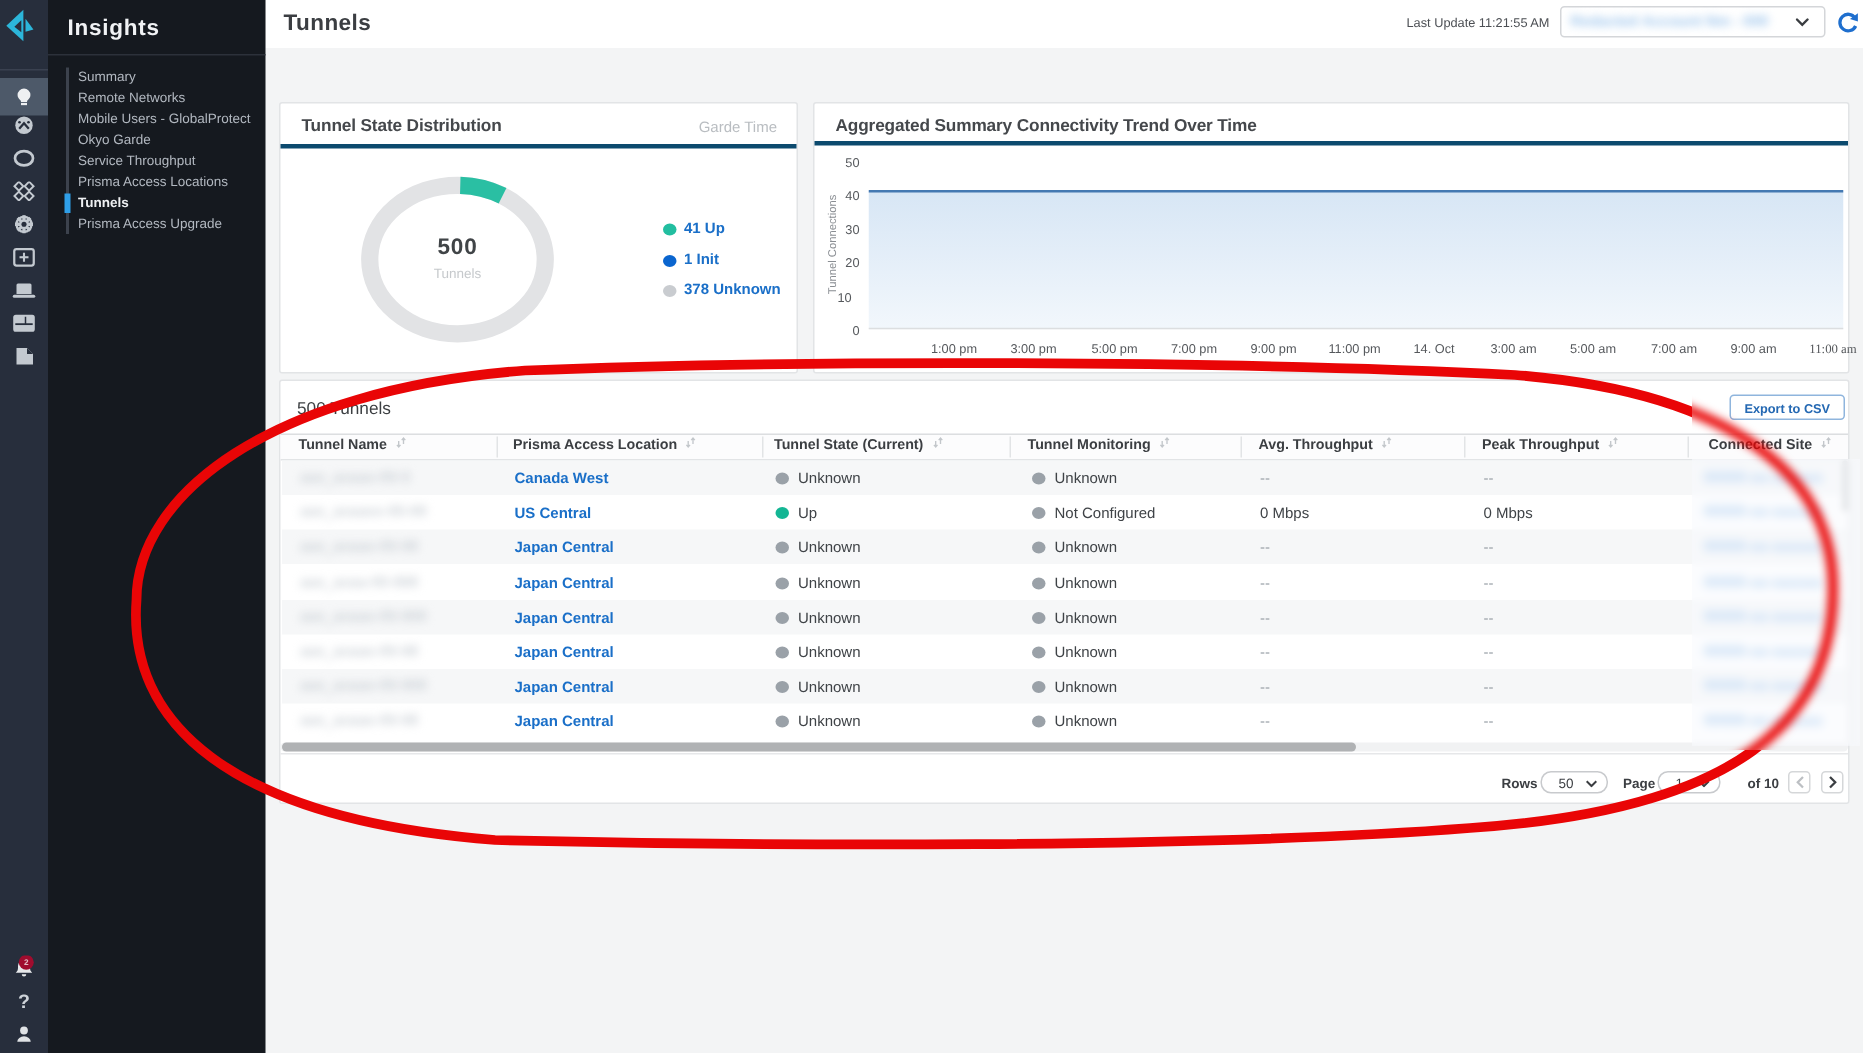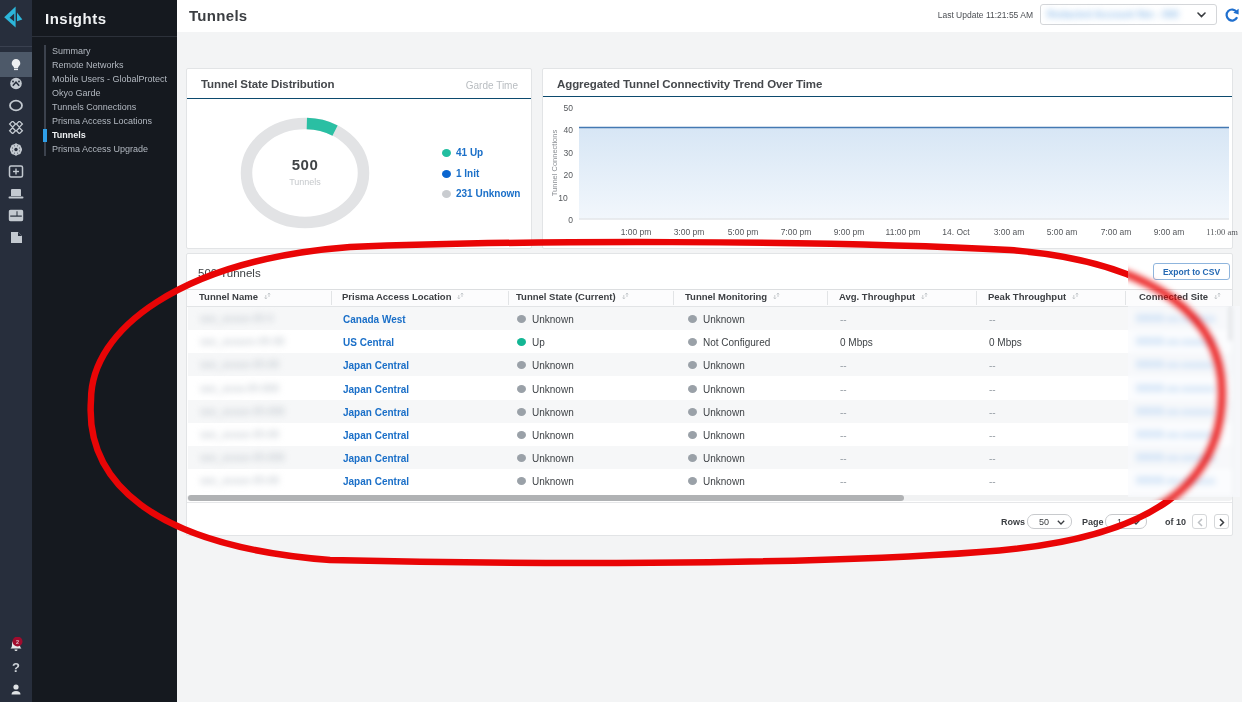--- a/index.html
+++ b/index.html
@@ -27,21 +27,21 @@
 #topbar .ddl { position:absolute; left:863px; top:4px; width:177px; height:21px; background:#fff; border:1px solid #d4d6d9; border-radius:3px; }
 #topbar .ddl .blob { position:absolute; left:6px; top:4px; font-size:10px; font-weight:700; color:#9cc4ec; filter:blur(3px); white-space:nowrap; }
 #filterbar { position:absolute; left:0; top:32px; width:1065px; height:32px; background:#e9eaeb; }
 .fcircle { position:absolute; left:13px; top:8px; width:21px; height:21px; border-radius:50%; background:#2b9af3; }
 .fpill { position:absolute; left:48px; top:8px; width:141px; height:20px; border-radius:10px; background:#fff; box-shadow:0 1px 2px rgba(0,0,0,0.08); }
 .fpill .l1 { position:absolute; left:12px; top:6px; font-size:8.5px; font-weight:700; color:#3e4247; }
 .fpill .l2 { position:absolute; left:66px; top:6px; font-size:8.5px; font-weight:700; color:#2b9af3; }
 .resetf { position:absolute; right:5px; top:12px; font-size:9px; font-weight:700; color:#2b87e8; white-space:nowrap; }
 
 .card { position:absolute; background:#fff; border:1px solid #e2e4e6; border-radius:2px; }
-.cardHead { position:absolute; left:0; top:0; right:0; height:30px; border-bottom:1px solid #0c4a6e; }
+.cardHead { position:absolute; left:0; top:0; right:0; height:30px; border-bottom:3px solid #0c4a6e; }
 .cardHead .t { position:absolute; left:14px; top:9px; font-size:11.5px; font-weight:700; color:#45484c; letter-spacing:-0.1px; }
 .cardHead .rt { position:absolute; right:13px; top:11px; font-size:10px; color:#b9bdc1; }
 
 .th { position:absolute; font-size:9.5px; font-weight:700; color:#3b3e42; white-space:nowrap; }
 .trow { position:absolute; left:1px; width:1044px; height:23px; }
 .trow.odd { background:#f6f7f8; }
 .cell { position:absolute; top:7px; font-size:10px; color:#3f4347; white-space:nowrap; }
 .loc { font-weight:700; color:#1a6fc8; }
 .dot { position:absolute; top:7.5px; width:9px; height:8px; border-radius:50%; background:#9aa1a8; }
 .dot.up { background:#13b694; }
@@ -134,21 +134,21 @@
 </div>
 
 <div id="panel">
   <h1>Insights</h1>
   <div class="pdiv"></div>
   <div class="vline"></div>
   <div class="mitem" style="top:46px">Summary</div>
   <div class="mitem" style="top:60px">Remote Networks</div>
   <div class="mitem" style="top:74px">Mobile Users - GlobalProtect</div>
   <div class="mitem" style="top:88px">Okyo Garde</div>
-  <div class="mitem" style="top:102px">Tunnels Connections</div>
+  <div class="mitem" style="top:102px">Service Throughput</div>
   <div class="mitem" style="top:116px">Prisma Access Locations</div>
   <div class="mitem active" style="top:130px">Tunnels</div>
   <div class="mitem" style="top:144px">Prisma Access Upgrade</div>
   <div class="abar"></div>
 </div>
 
 <div id="main">
   <div id="topbar">
     <div class="title">Tunnels</div>
     <div class="lastupd">Last Update 11:21:55 AM</div>
@@ -173,26 +173,26 @@
       <ellipse cx="68" cy="59" rx="58.5" ry="49.5" fill="none" stroke="#e2e3e5" stroke-width="11.5"></ellipse>
       <ellipse cx="68" cy="59" rx="58.5" ry="49.5" fill="none" stroke="#2abfa3" stroke-width="11.5" pathLength="360" stroke-dasharray="31 329" stroke-dashoffset="88"></ellipse>
     </svg>
     <div class="abs" style="left:68px;top:87px;width:100px;text-align:center;font-size:15px;font-weight:700;color:#404447;letter-spacing:0.5px;">500</div>
     <div class="abs" style="left:68px;top:108px;width:100px;text-align:center;font-size:9px;color:#c6c9cc;">Tunnels</div>
     <div class="abs" style="left:255px;top:80px;width:9px;height:8px;border-radius:50%;background:#22bea0;"></div>
     <div class="abs" style="left:269px;top:78px;font-size:10px;font-weight:700;color:#1a6fc8;">41 Up</div>
     <div class="abs" style="left:255px;top:101px;width:9px;height:8px;border-radius:50%;background:#0a65cf;"></div>
     <div class="abs" style="left:269px;top:99px;font-size:10px;font-weight:700;color:#1a6fc8;">1 Init</div>
     <div class="abs" style="left:255px;top:121px;width:9px;height:8px;border-radius:50%;background:#c9ccd0;"></div>
-    <div class="abs" style="left:269px;top:119px;font-size:10px;font-weight:700;color:#1a6fc8;">231 Unknown</div>
+    <div class="abs" style="left:269px;top:119px;font-size:10px;font-weight:700;color:#1a6fc8;">378 Unknown</div>
   </div>
 
   <div class="card" style="left:365px; top:68px; width:691px; height:181px;">
     <div class="cardHead" style="height:28px;">
-          <span class="t">Aggregated Tunnel Connectivity Trend Over Time</span>
+          <span class="t">Aggregated Summary Connectivity Trend Over Time</span>
         </div>
     <div class="abs" style="left:-28px;top:89px;width:80px;height:10px;text-align:center;font-size:7.5px;color:#8a8e93;transform:rotate(-90deg);white-space:nowrap;">Tunnel Connections</div>
     <svg style="position:absolute;left:36px;top:32px" width="650" height="119" viewBox="0 0 650 119">
       <defs>
             <linearGradient id="ag" x1="0" y1="0" x2="0" y2="1">
         <stop offset="0" stop-color="#d7e6f5"></stop>
               <stop offset="1" stop-color="#f2f7fc"></stop>
       </linearGradient>
           </defs>
       <rect x="0" y="26.5" width="650" height="92" fill="url(#ag)"></rect>

